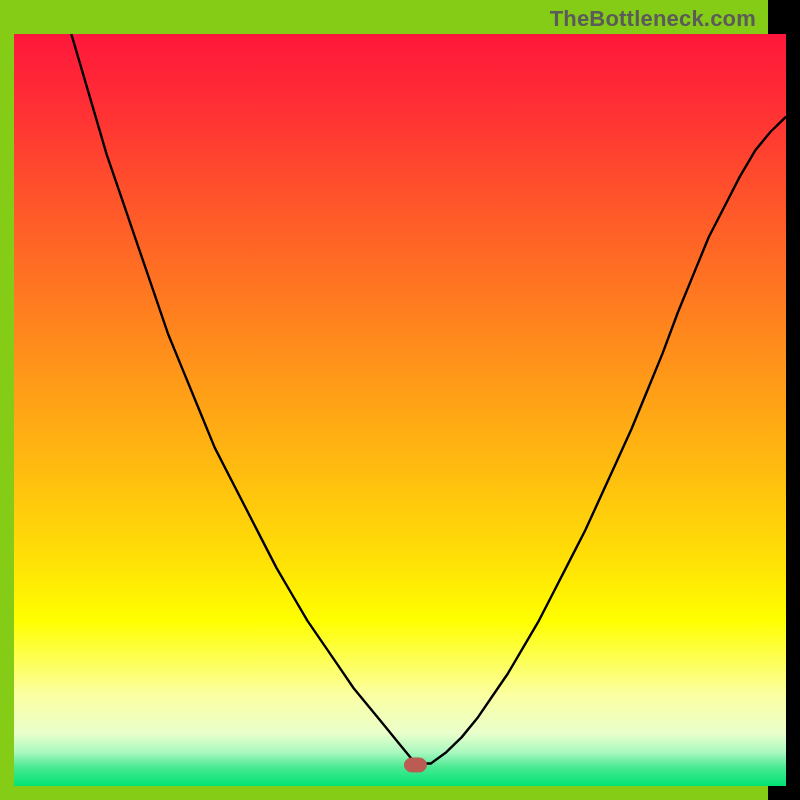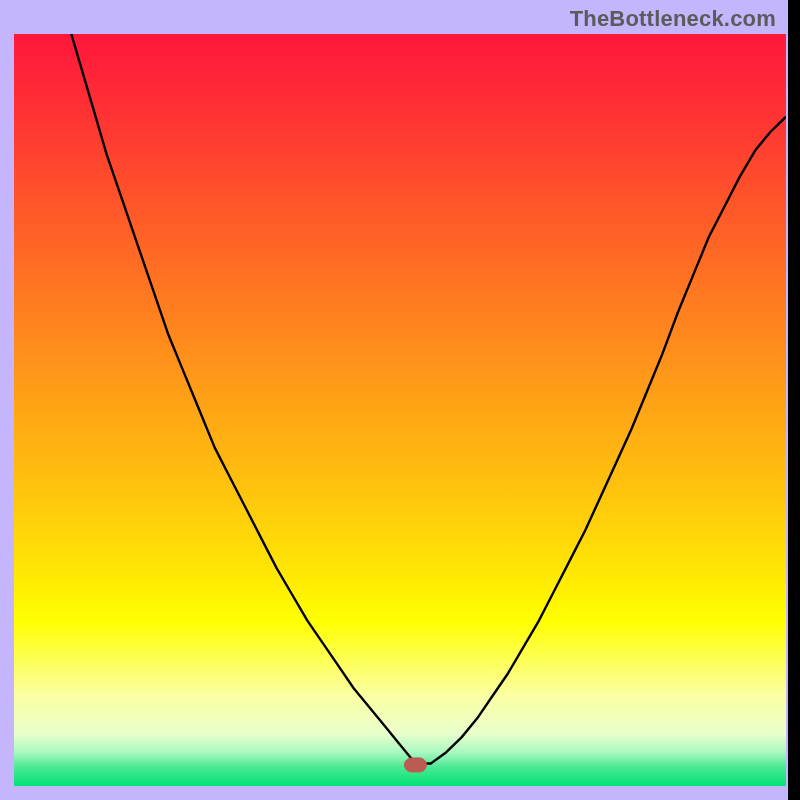--- a/index.html
+++ b/index.html
@@ -7,22 +7,21 @@
     padding: 0;
     width: 800px;
     height: 800px;
     background: #000;
     overflow: hidden;
   }
   .frame {
     position: relative;
     width: 768px;
     height: 800px;
-    background: #c4b5fd;
-    padding-left: 20px;
+    background: #84cc16;
   }
   .watermark {
     position: absolute;
     top: 6px;
     right: 12px;
     font-family: Arial, Helvetica, sans-serif;
     font-size: 22px;
     font-weight: bold;
     color: #5b5b5b;
     z-index: 3;

